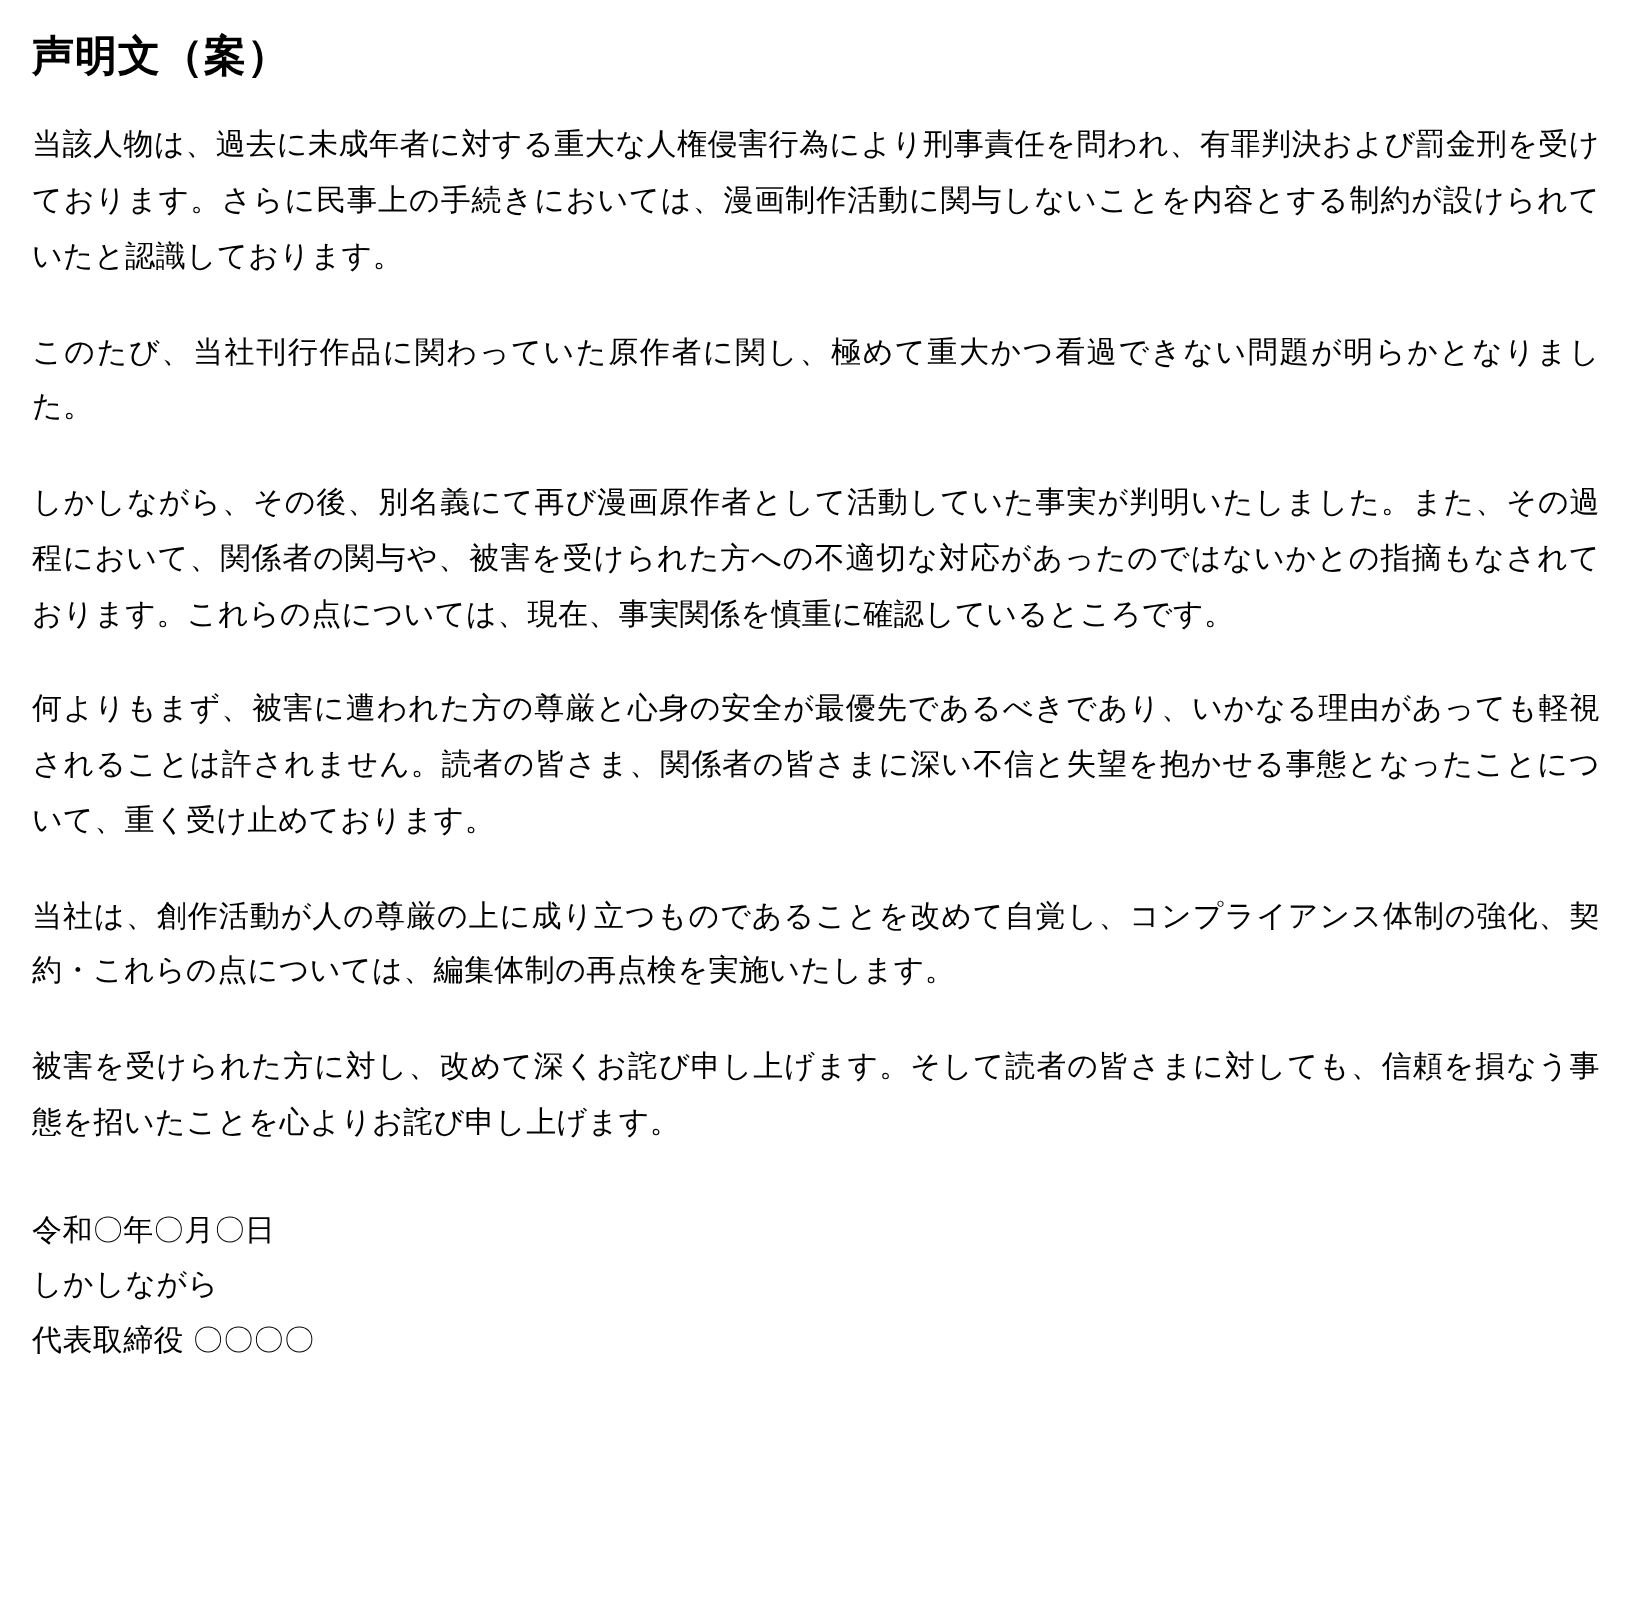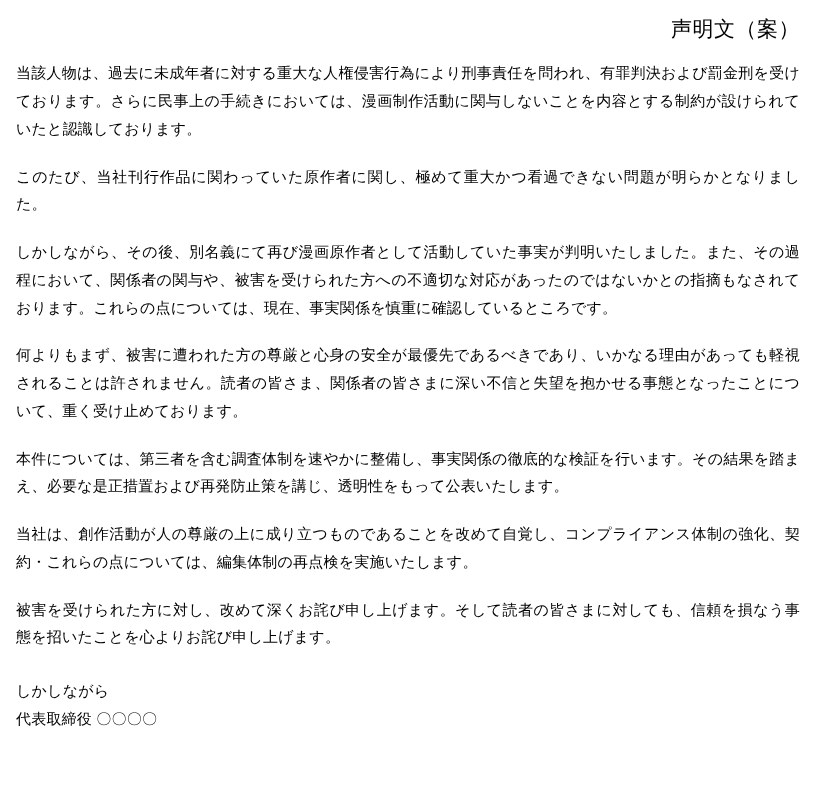--- a/index.html
+++ b/index.html
@@ -13,25 +13,24 @@
     font-family: "Liberation Sans", "DejaVu Sans", sans-serif;
     color: #000000;
   }
   .document {
     padding: 14px 16px 10px 16px;
     box-sizing: border-box;
     width: 816px;
   }
   .doc-title {
     font-size: 21px;
-    font-weight: normal;
+    font-weight: bold;
     line-height: 1.4;
     margin: 0 0 16px 0;
     letter-spacing: 0.5px;
-    text-align: right;
   }
   .para {
     font-size: 15px;
     line-height: 1.85;
     margin: 0 0 20px 0;
     text-align: justify;
     letter-spacing: 0.2px;
   }
   .signature {
     margin-top: 26px;
@@ -46,22 +45,22 @@
 <body>
 
 <div class="document">
 
   <h1 class="doc-title">声明文（案）</h1>
 
   <p class="para">当該人物は、過去に未成年者に対する重大な人権侵害行為により刑事責任を問われ、有罪判決および罰金刑を受けております。さらに民事上の手続きにおいては、漫画制作活動に関与しないことを内容とする制約が設けられていたと認識しております。</p>
   <p class="para">このたび、当社刊行作品に関わっていた原作者に関し、極めて重大かつ看過できない問題が明らかとなりました。</p>
   <p class="para">しかしながら、その後、別名義にて再び漫画原作者として活動していた事実が判明いたしました。また、その過程において、関係者の関与や、被害を受けられた方への不適切な対応があったのではないかとの指摘もなされております。これらの点については、現在、事実関係を慎重に確認しているところです。</p>
   <p class="para">何よりもまず、被害に遭われた方の尊厳と心身の安全が最優先であるべきであり、いかなる理由があっても軽視されることは許されません。読者の皆さま、関係者の皆さまに深い不信と失望を抱かせる事態となったことについて、重く受け止めております。</p>
-  <p class="para">本件については、第三者を含む調査体制を速やかに整備し、事実関係の徹底的な検証を行います。その結果を踏まえ、必要な是正措置および再発防止策を講じ、透明性をもって公表いたします。</p>
   <p class="para">当社は、創作活動が人の尊厳の上に成り立つものであることを改めて自覚し、コンプライアンス体制の強化、契約・これらの点については、編集体制の再点検を実施いたします。</p>
   <p class="para">被害を受けられた方に対し、改めて深くお詫び申し上げます。そして読者の皆さまに対しても、信頼を損なう事態を招いたことを心よりお詫び申し上げます。</p>
 
   <div class="signature">
+    <div class="sig-line">令和〇年〇月〇日</div>
     <div class="sig-line">しかしながら</div>
     <div class="sig-line">代表取締役 〇〇〇〇</div>
   </div>
 
 </div>
 
 </body></html>

